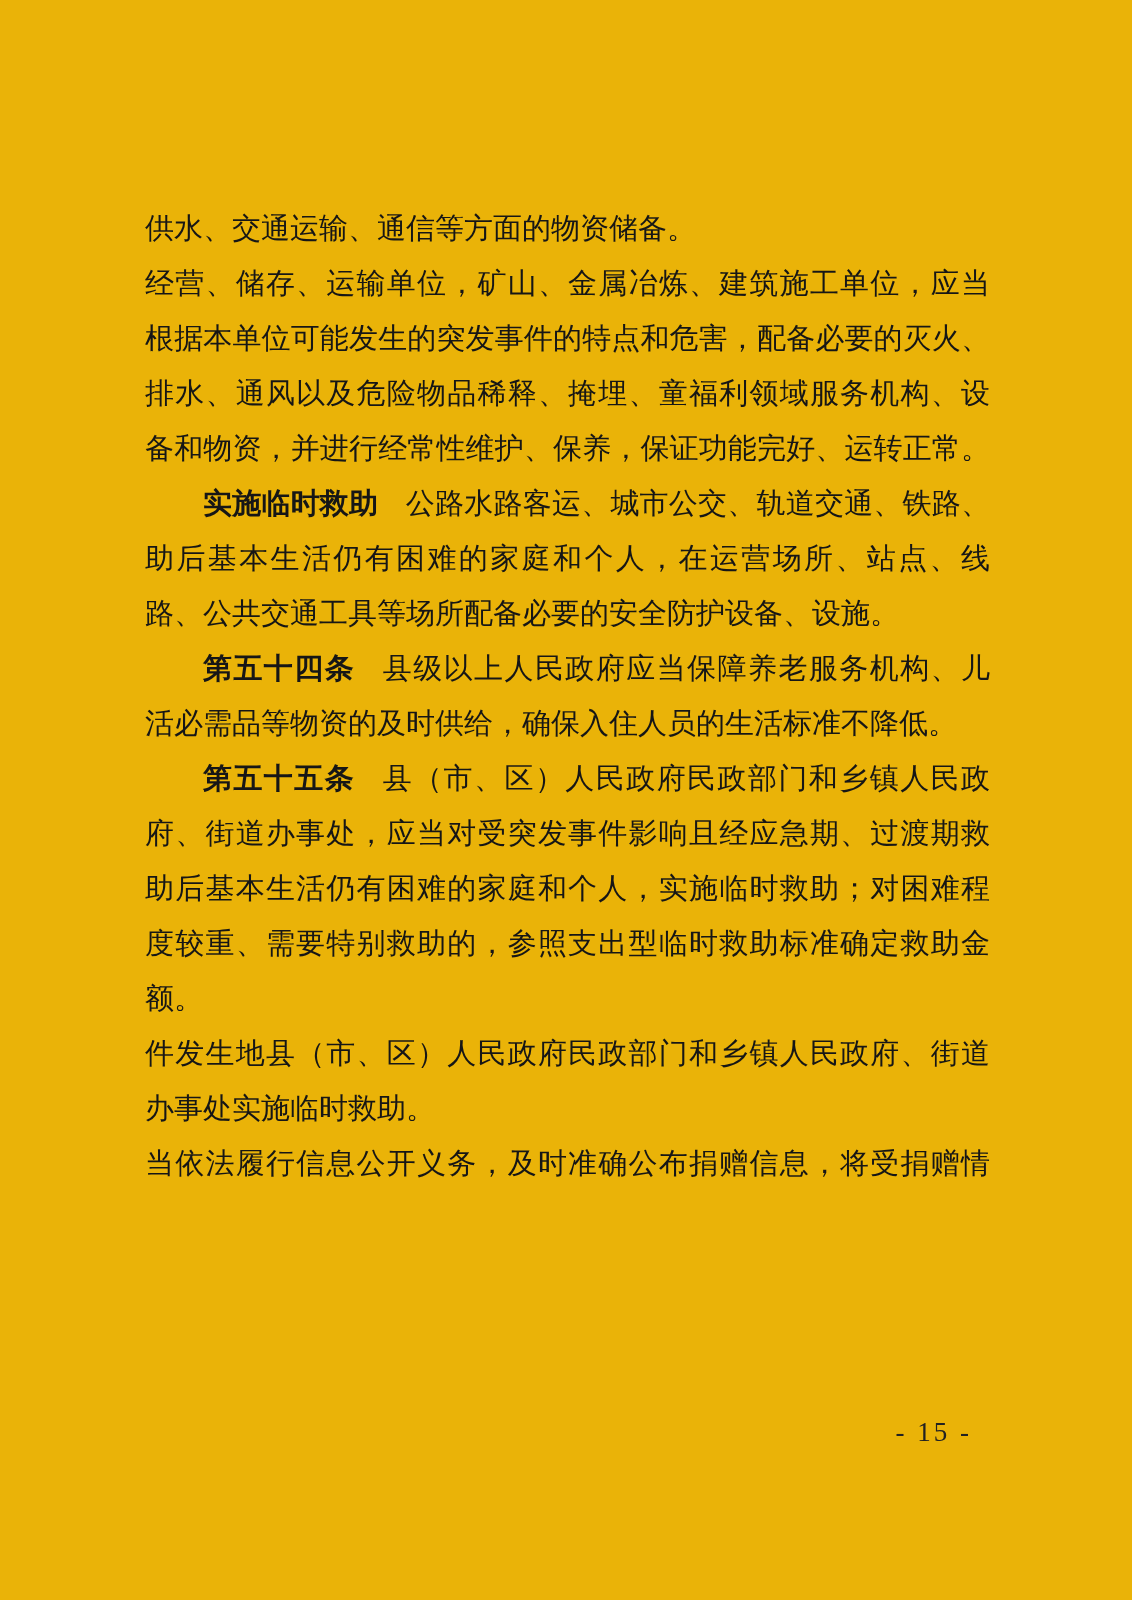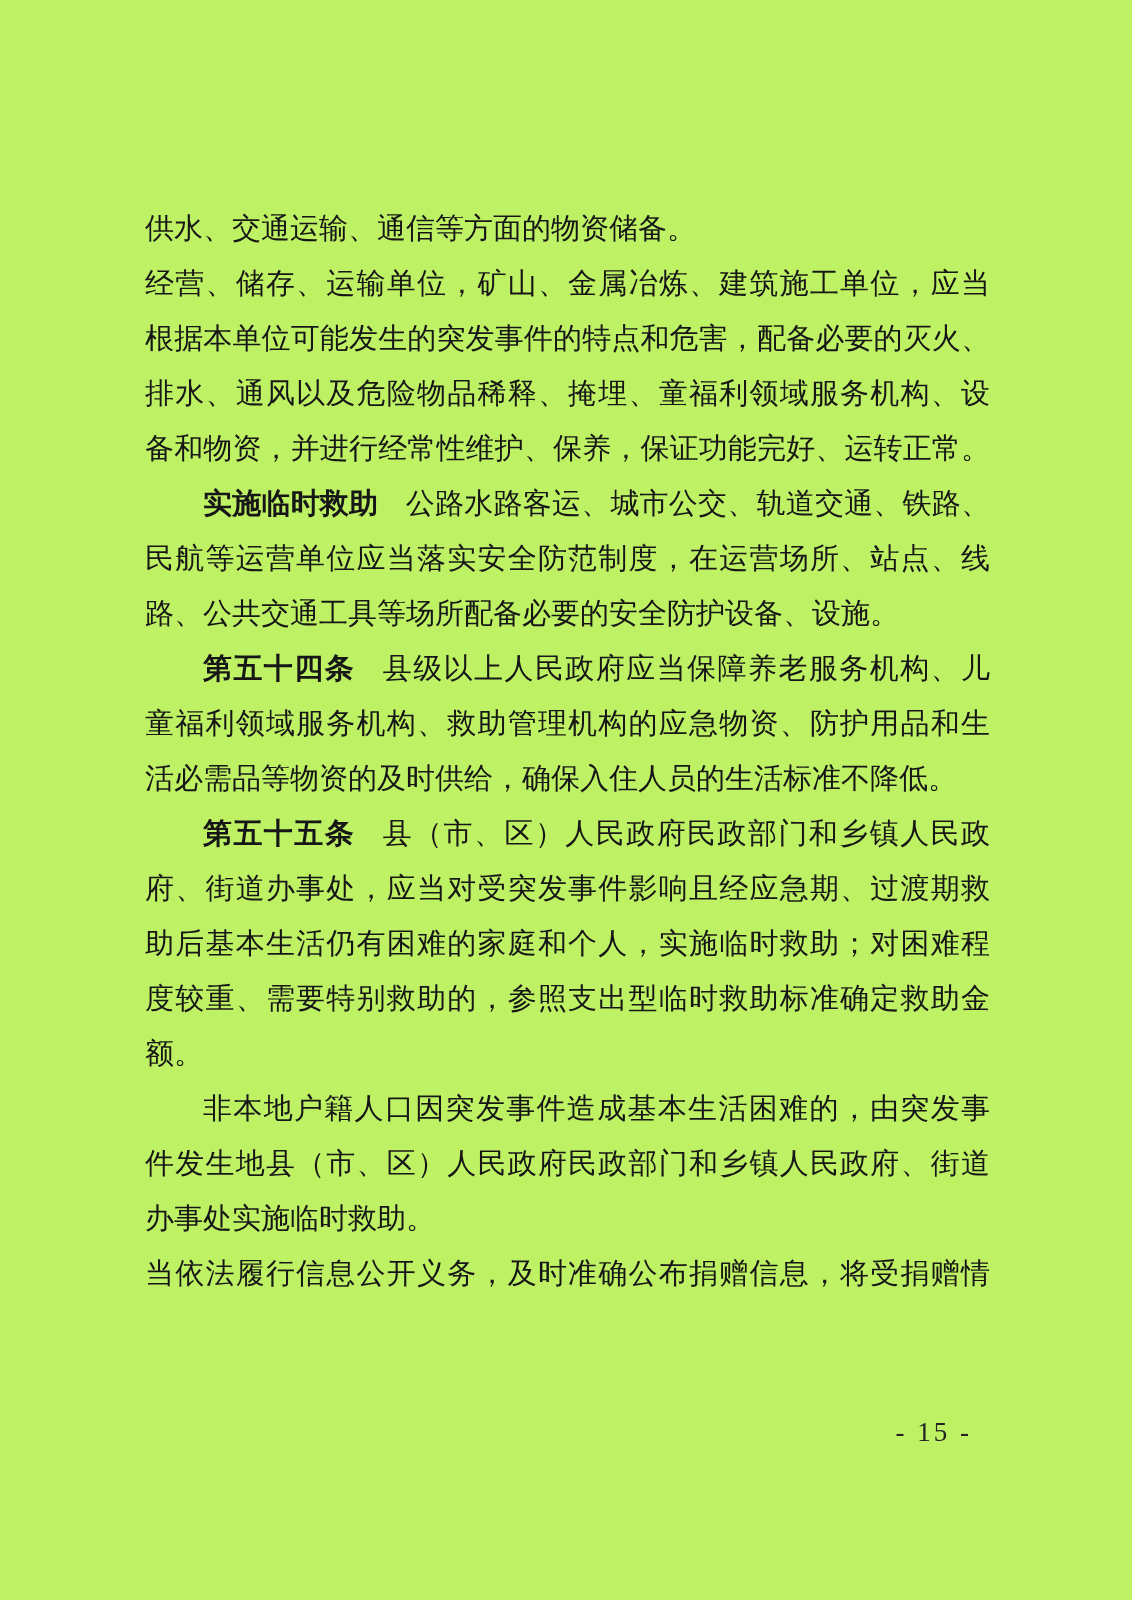--- a/index.html
+++ b/index.html
@@ -4,21 +4,21 @@
 <style>
   html, body {
     margin: 0;
     padding: 0;
     background: #ffffff;
   }
   .page {
     position: relative;
     width: 1132px;
     height: 1600px;
-    background: #bef264;
+    background: #eab308;
     overflow: hidden;
     font-family: "Liberation Serif", "DejaVu Serif", serif;
     color: #161616;
   }
   .text-block {
     position: absolute;
     left: 145px;
     top: 201px;
     width: 845px;
   }
@@ -58,29 +58,27 @@
 <body>
 
 <div class="page">
   <div class="text-block">
       <div class="text-line"><span>供水、交通运输、通信等方面的物资储备。</span></div>
       <div class="text-line fill"><span>经营、储存、运输单位，矿山、金属冶炼、建筑施工单位，应当</span></div>
       <div class="text-line fill"><span>根据本单位可能发生的突发事件的特点和危害，配备必要的灭火、</span></div>
       <div class="text-line fill"><span>排水、通风以及危险物品稀释、掩埋、童福利领域服务机构、设</span></div>
       <div class="text-line fill"><span>备和物资，并进行经常性维护、保养，保证功能完好、运转正常。</span></div>
       <div class="text-line fill indent2"><span class="article-no">实施临时救助</span><span>公路水路客运、城市公交、轨道交通、铁路、</span></div>
-      <div class="text-line fill"><span>民航等运营单位应当落实安全防范制度，在运营场所、站点、线</span></div>
+      <div class="text-line fill"><span>助后基本生活仍有困难的家庭和个人，在运营场所、站点、线</span></div>
       <div class="text-line"><span>路、公共交通工具等场所配备必要的安全防护设备、设施。</span></div>
       <div class="text-line fill indent2"><span class="article-no">第五十四条</span><span>县级以上人民政府应当保障养老服务机构、儿</span></div>
-      <div class="text-line fill"><span>童福利领域服务机构、救助管理机构的应急物资、防护用品和生</span></div>
       <div class="text-line"><span>活必需品等物资的及时供给，确保入住人员的生活标准不降低。</span></div>
       <div class="text-line fill indent2"><span class="article-no">第五十五条</span><span>县（市、区）人民政府民政部门和乡镇人民政</span></div>
       <div class="text-line fill"><span>府、街道办事处，应当对受突发事件影响且经应急期、过渡期救</span></div>
       <div class="text-line fill"><span>助后基本生活仍有困难的家庭和个人，实施临时救助；对困难程</span></div>
       <div class="text-line fill"><span>度较重、需要特别救助的，参照支出型临时救助标准确定救助金</span></div>
       <div class="text-line"><span>额。</span></div>
-      <div class="text-line fill indent2"><span>非本地户籍人口因突发事件造成基本生活困难的，由突发事</span></div>
       <div class="text-line fill"><span>件发生地县（市、区）人民政府民政部门和乡镇人民政府、街道</span></div>
       <div class="text-line"><span>办事处实施临时救助。</span></div>
       <div class="text-line fill"><span>当依法履行信息公开义务，及时准确公布捐赠信息，将受捐赠情</span></div>
     </div>
   <div class="page-number">- 15 -</div>
 </div>
 
 </body></html>

